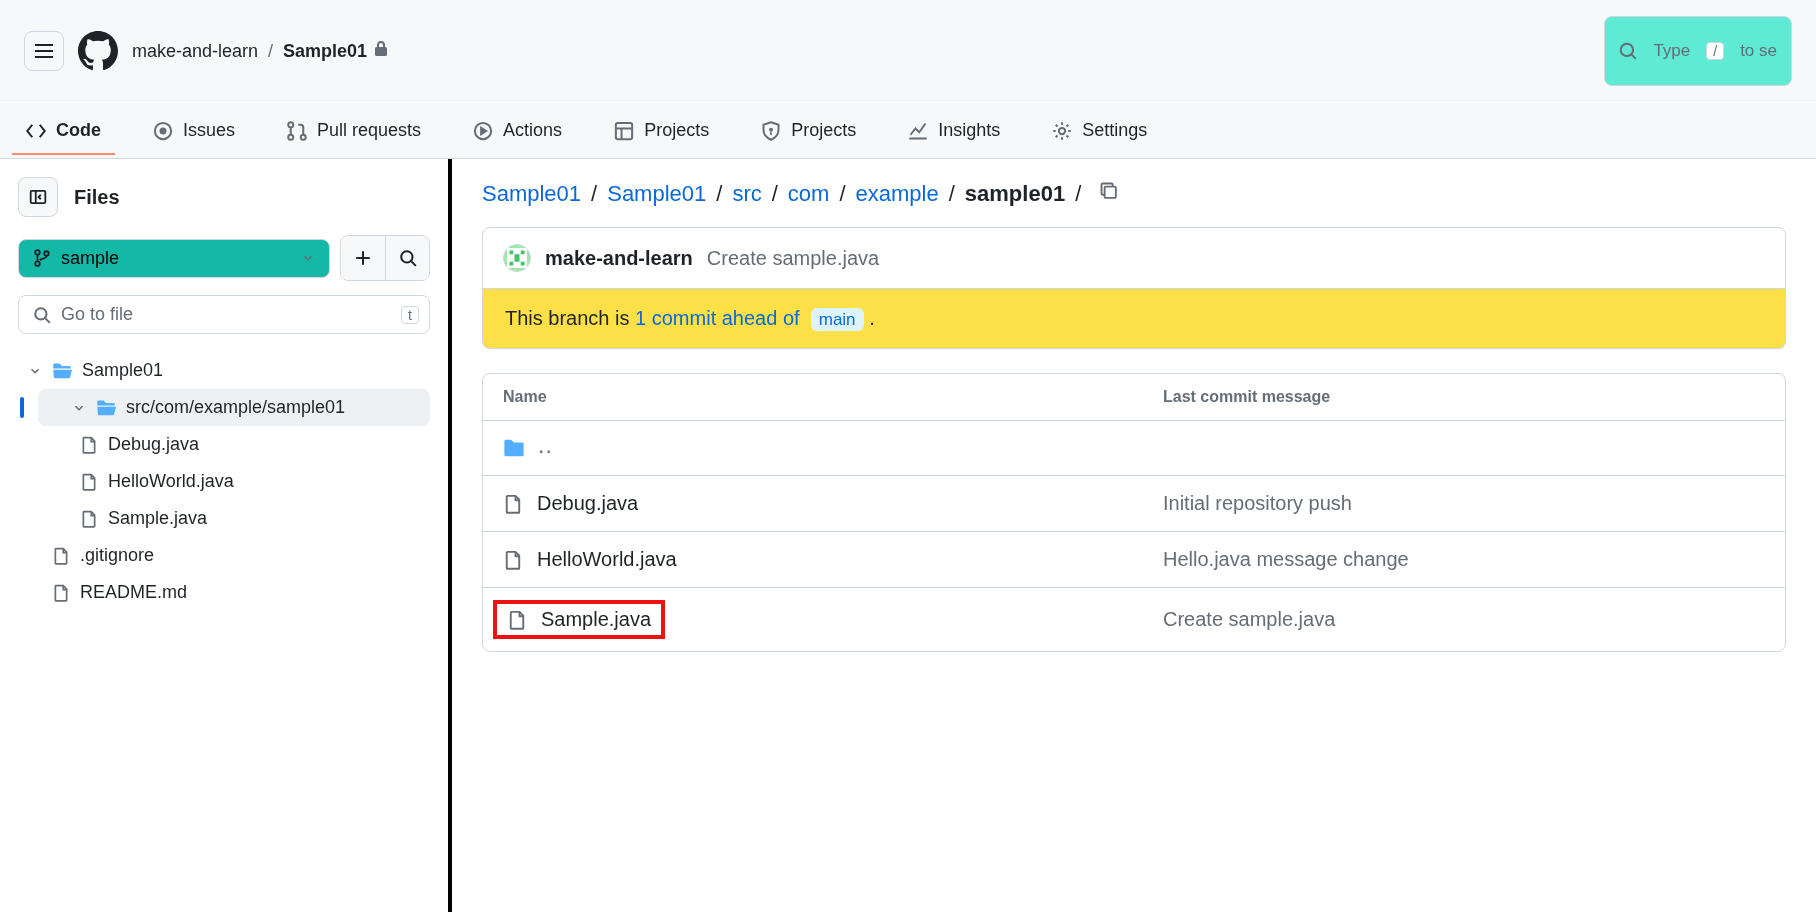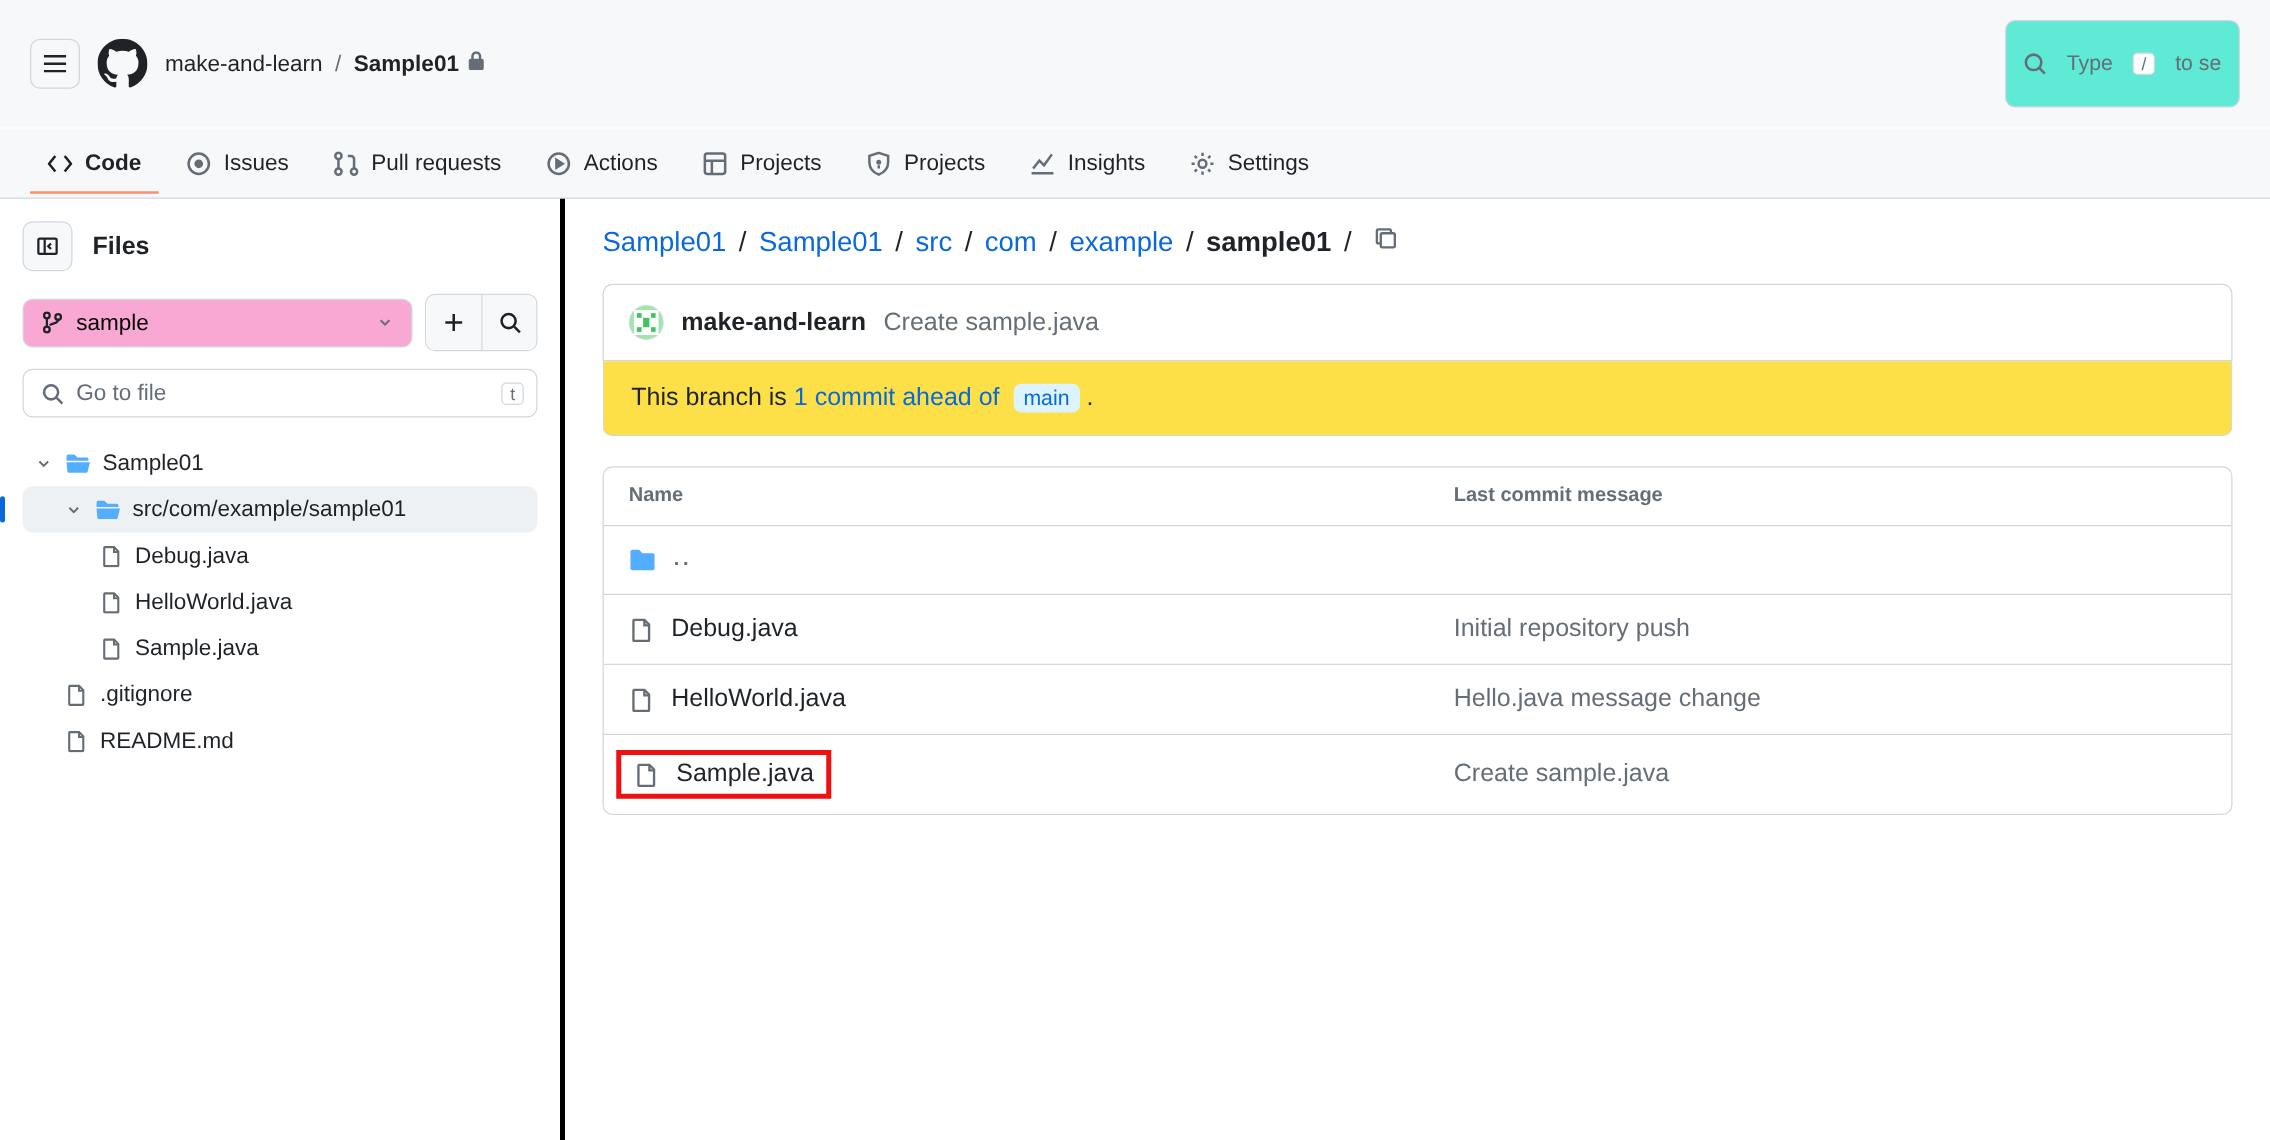--- a/index.html
+++ b/index.html
@@ -7,40 +7,40 @@
 .header { display:flex; align-items:center; padding:16px 24px; gap:14px; background:#f6f8fa; border-bottom:1px solid #fff; }
 .hamburger-btn { width:40px; height:40px; border:1px solid #d0d7de; border-radius:8px; background:#f6f8fa; display:flex; align-items:center; justify-content:center; }
 .gh-logo svg { display:block; }
 .crumb-top { display:flex; align-items:center; gap:6px; font-size:18px; }
 .crumb-top a { color:#1f2328; text-decoration:none; }
 .crumb-top .sep { color:#656d76; padding:0 4px; }
 .crumb-top .repo { font-weight:600; }
 .lock-icon { color:#656d76; }
 .search-pill { margin-left:auto; display:flex; align-items:center; gap:16px; border:1px solid #d0d7de; border-radius:8px; padding:24px 14px; color:#656d76; font-size:17px; background:#5eead4; }
 .kbd { border:1px solid #d0d7de; border-radius:4px; padding:0 6px; font-size:14px; background:#fff; }
-.repo-nav { display:flex; align-items:center; gap:8px; padding:0 24px; background:#f6f8fa; border-bottom:1px solid #d0d7de; height:56px; }
+.repo-nav { display:flex; align-items:center; gap:24px; padding:0 12px; background:#f6f8fa; border-bottom:1px solid #d0d7de; height:56px; }
 .repo-nav-item { display:flex; align-items:center; gap:10px; padding:14px 14px 12px; font-size:18px; color:#1f2328; border-bottom:2px solid transparent; }
 .repo-nav-item.active { font-weight:600; border-bottom-color:#fd8c73; }
 .repo-nav-item svg { color:#656d76; }
 .main { display:flex; height:calc(100% - 130px); }
 .sidebar { width:452px; border-right:4px solid #000000; padding:18px; }
 .files-head { display:flex; align-items:center; gap:16px; margin-bottom:18px; }
 .collapse-btn { width:40px; height:40px; border:1px solid #d0d7de; border-radius:8px; background:#f6f8fa; display:flex; align-items:center; justify-content:center; }
 .files-title { font-size:20px; font-weight:600; }
 .ctrl-row { display:flex; gap:10px; margin-bottom:14px; align-items:center; }
-.branch-btn { flex:1; display:flex; align-items:center; gap:10px; border:1px solid #d0d7de; border-radius:8px; background:#f9a8d4; padding:8px 14px; font-size:18px; justify-content:space-between; }
+.branch-btn { flex:1; display:flex; align-items:center; gap:10px; border:1px solid #d0d7de; border-radius:8px; background:#14b8a6; padding:8px 14px; font-size:18px; justify-content:space-between; }
 .branch-btn .left { display:flex; align-items:center; gap:10px; }
 .sq-group { display:flex; border:1px solid #d0d7de; border-radius:8px; overflow:hidden; }
 .sq-btn { width:44px; height:44px; background:#f6f8fa; display:flex; align-items:center; justify-content:center; border:none; }
 .sq-btn + .sq-btn { border-left:1px solid #d0d7de; }
 .goto { display:flex; align-items:center; gap:10px; border:1px solid #d0d7de; border-radius:8px; padding:8px 10px 8px 14px; font-size:18px; color:#656d76; margin-bottom:18px; }
 .goto .kbd { margin-left:auto; }
 .tree { font-size:18px; }
 .tree-row { display:flex; align-items:center; gap:10px; padding:8px 10px; border-radius:8px; position:relative; }
-.tree-row.selected { background:#eef1f4; }
+.tree-row.selected { background:#eef1f4;margin-left:20px; }
 .tree-row.selected::before { content:""; position:absolute; left:-18px; top:8px; bottom:8px; width:4px; background:#0969da; border-radius:2px; }
 .tree-indent-1 { padding-left:34px; }
 .tree-indent-2 { padding-left:62px; }
 .folder-icon { color:#54aeff; }
 .content { flex:1; padding:22px 30px; overflow:auto; }
 .path-crumb { font-size:22px; display:flex; align-items:center; gap:6px; flex-wrap:wrap; margin-bottom:20px; }
 .path-crumb a { color:#0969da; text-decoration:none; }
 .path-crumb .sep { color:#1f2328; padding:0 4px; }
 .path-crumb .current { font-weight:600; color:#1f2328; }
 .commit-bar { border:1px solid #d0d7de; border-radius:8px 8px 0 0; padding:16px 20px; display:flex; align-items:center; gap:14px; font-size:20px; }

